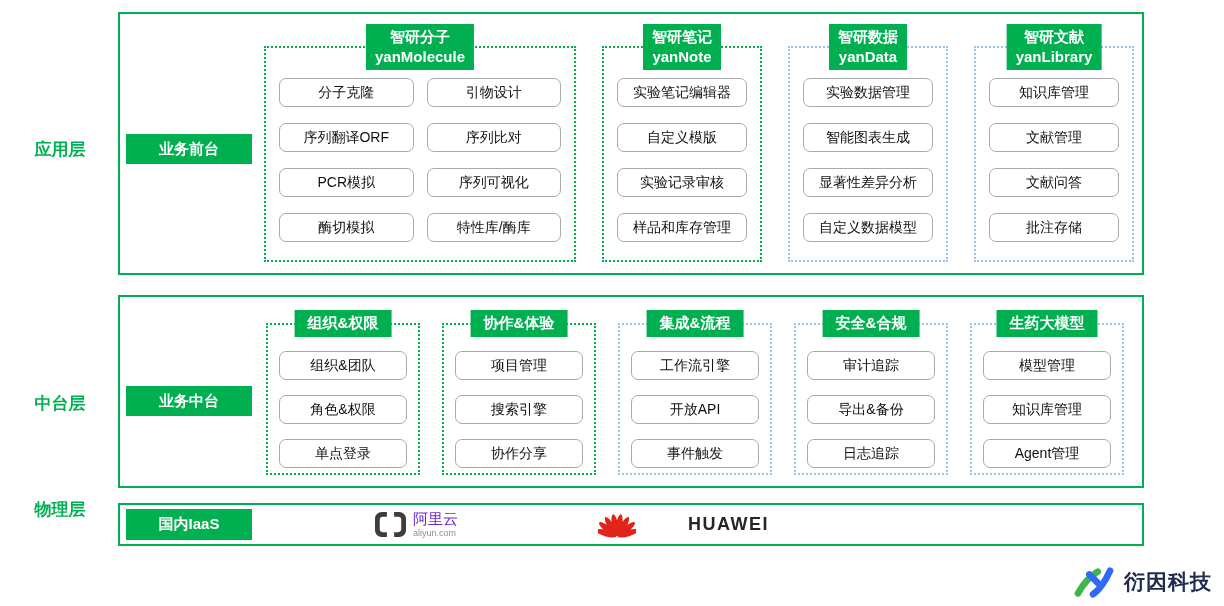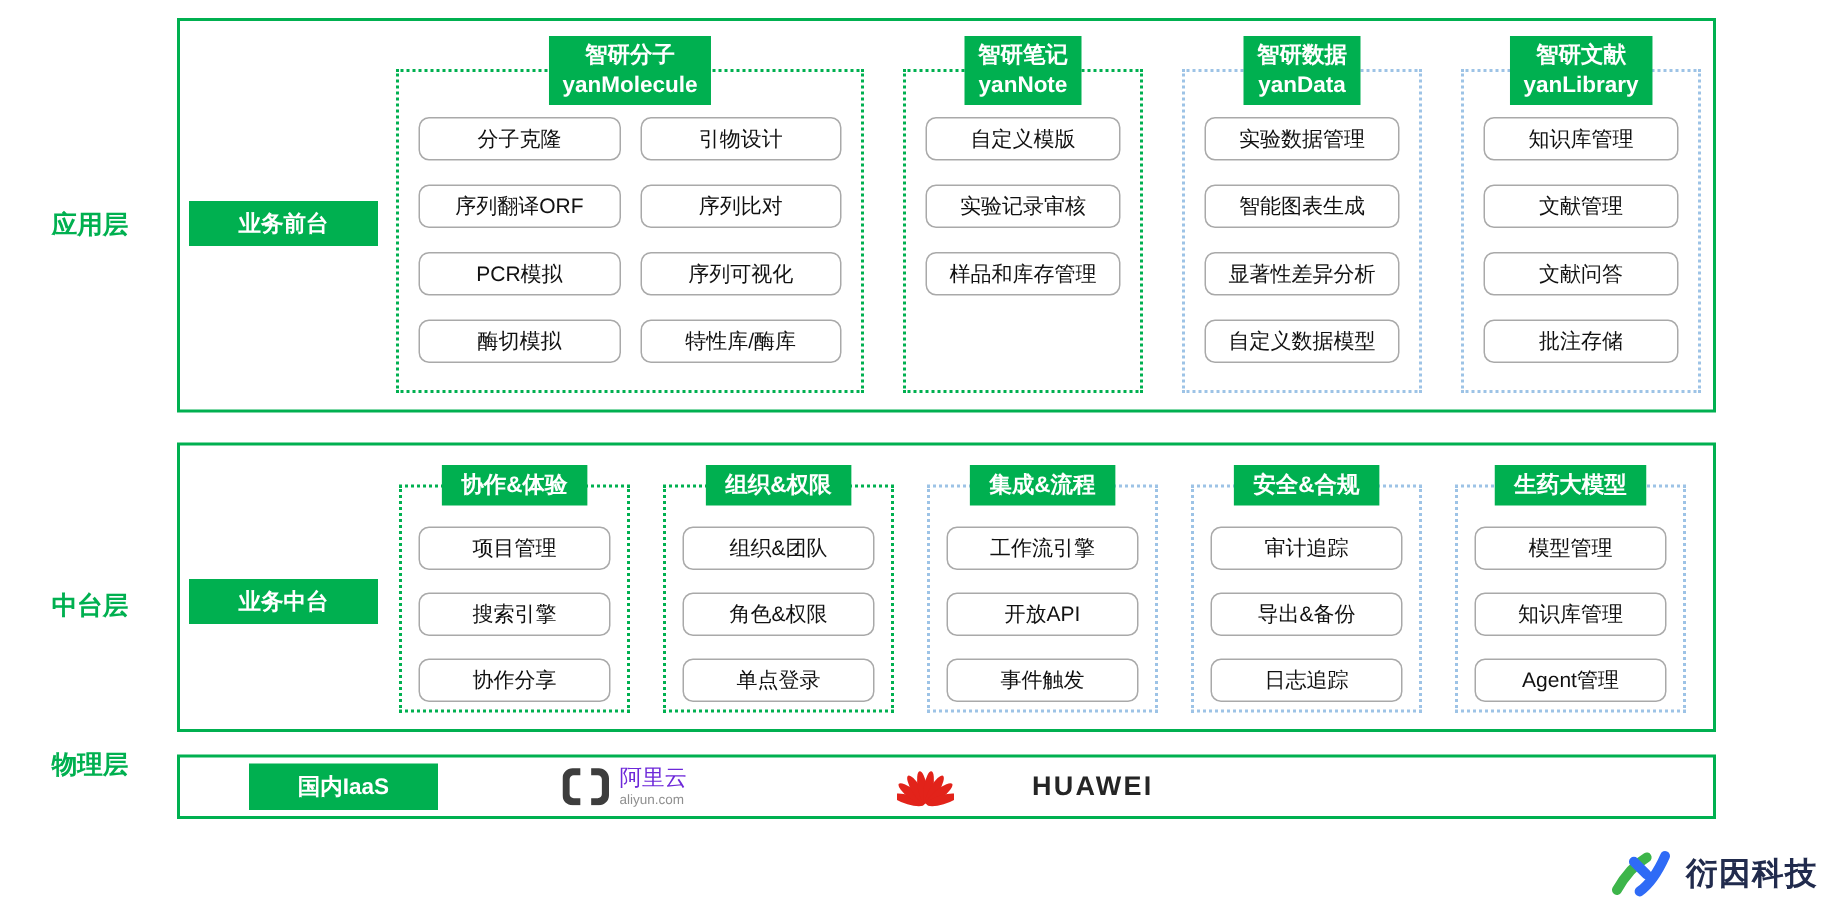--- a/index.html
+++ b/index.html
@@ -24,21 +24,21 @@
   .layer-box{position:absolute;left:118px;width:1026px;border:2px solid var(--green);background:#fff;}
   .lb-app{top:12px;height:263px;}
   .lb-mid{top:295px;height:193px;}
   .lb-phy{top:503px;height:43px;}
 
   
   .front-tag{position:absolute;left:6px;width:126px;height:30px;background:var(--green);
     color:#fff;font-weight:bold;font-size:15px;display:flex;align-items:center;justify-content:center;}
   .ft-app{top:120px;}
   .ft-mid{top:89px;}
-  .ft-phy{top:4px;height:31px;margin-left:40px;}
+  .ft-phy{top:4px;height:31px;}
 
   
   .groups-app{position:absolute;left:144px;top:32px;display:flex;gap:26px;}
   .groups-mid{position:absolute;left:146px;top:26px;display:flex;gap:22px;}
   .group{position:relative;border-style:dotted;border-width:2px;display:grid;align-content:start;background:transparent;}
   .b-green{border-color:var(--green);}
   .b-blue{border-color:var(--blue);}
   .app-group{height:216px;padding:30px 13px 0;row-gap:16px;}
   .cols2{grid-template-columns:1fr 1fr;column-gap:13px;width:312px;}
   .col1{width:160px;grid-template-columns:1fr;}
@@ -89,20 +89,21 @@
           <div class="btn">PCR模拟</div>
           <div class="btn">序列可视化</div>
           <div class="btn">酶切模拟</div>
           <div class="btn">特性库/酶库</div>
         </div>
         <div class="group app-group b-green col1">
           <div class="group-hdr hdr-app">
             <span class="hdr-line">智研笔记</span>
             <span class="hdr-line">yanNote</span>
           </div>
+          <div class="btn">实验笔记编辑器</div>
           <div class="btn">自定义模版</div>
           <div class="btn">实验记录审核</div>
           <div class="btn">样品和库存管理</div>
         </div>
         <div class="group app-group b-blue col1">
           <div class="group-hdr hdr-app">
             <span class="hdr-line">智研数据</span>
             <span class="hdr-line">yanData</span>
           </div>
           <div class="btn">实验数据管理</div>
@@ -119,31 +120,31 @@
           <div class="btn">文献管理</div>
           <div class="btn">文献问答</div>
           <div class="btn">批注存储</div>
         </div>
       </div>
   </div>
 
   <div class="layer-box lb-mid">
     <div class="front-tag ft-mid">业务中台</div>
     <div class="groups-mid" id="mid-groups">
+        <div class="group mid-group b-green">
+          <div class="group-hdr hdr-mid">组织&amp;权限</div>
+          <div class="btn">组织&amp;团队</div>
+          <div class="btn">角色&amp;权限</div>
+          <div class="btn">单点登录</div>
+        </div>
         <div class="group mid-group b-green">
           <div class="group-hdr hdr-mid">协作&amp;体验</div>
           <div class="btn">项目管理</div>
           <div class="btn">搜索引擎</div>
           <div class="btn">协作分享</div>
-        </div>
-        <div class="group mid-group b-green">
-          <div class="group-hdr hdr-mid">组织&amp;权限</div>
-          <div class="btn">组织&amp;团队</div>
-          <div class="btn">角色&amp;权限</div>
-          <div class="btn">单点登录</div>
         </div>
         <div class="group mid-group b-blue">
           <div class="group-hdr hdr-mid">集成&amp;流程</div>
           <div class="btn">工作流引擎</div>
           <div class="btn">开放API</div>
           <div class="btn">事件触发</div>
         </div>
         <div class="group mid-group b-blue">
           <div class="group-hdr hdr-mid">安全&amp;合规</div>
           <div class="btn">审计追踪</div>

